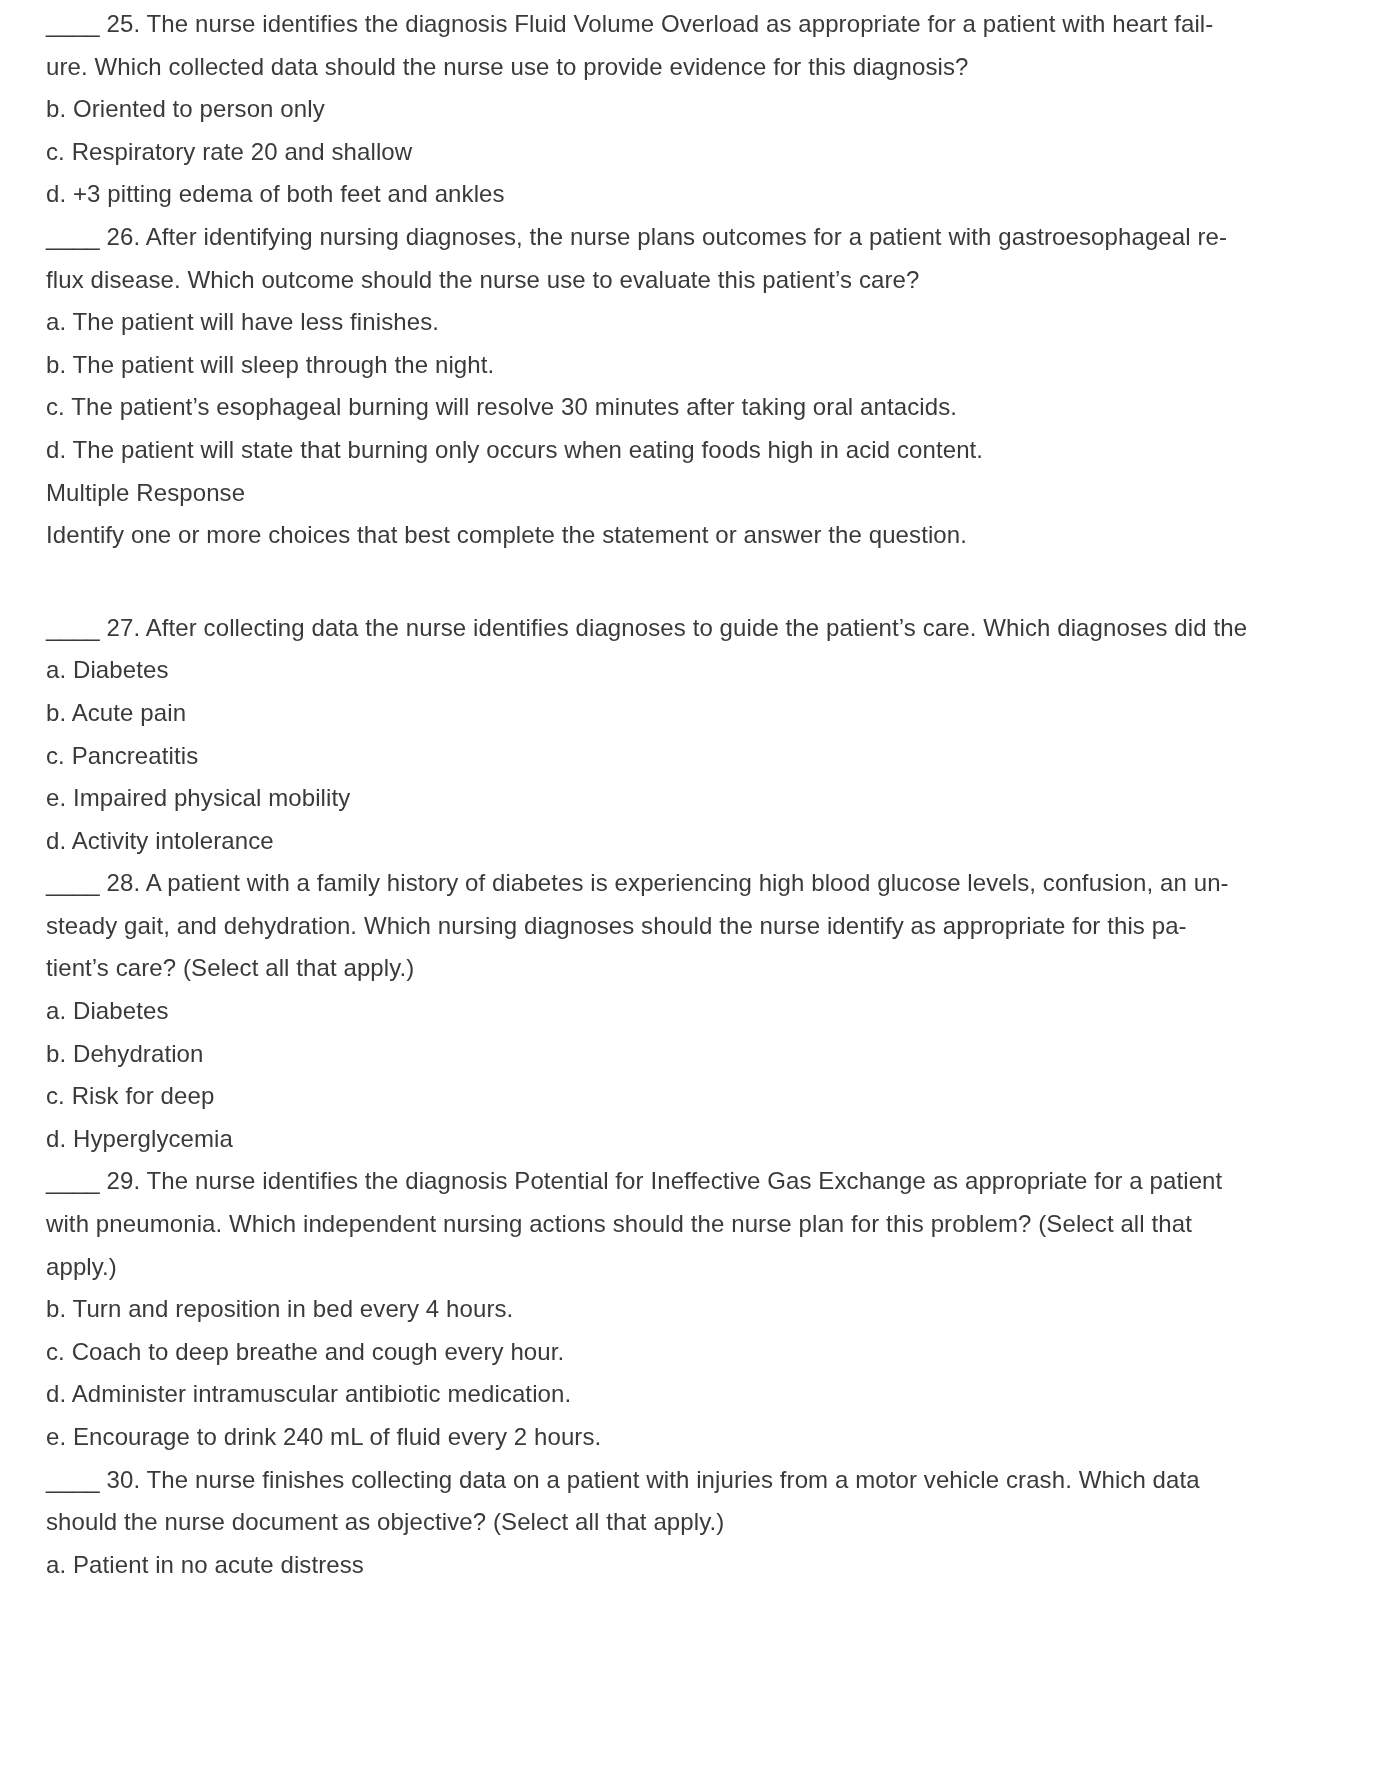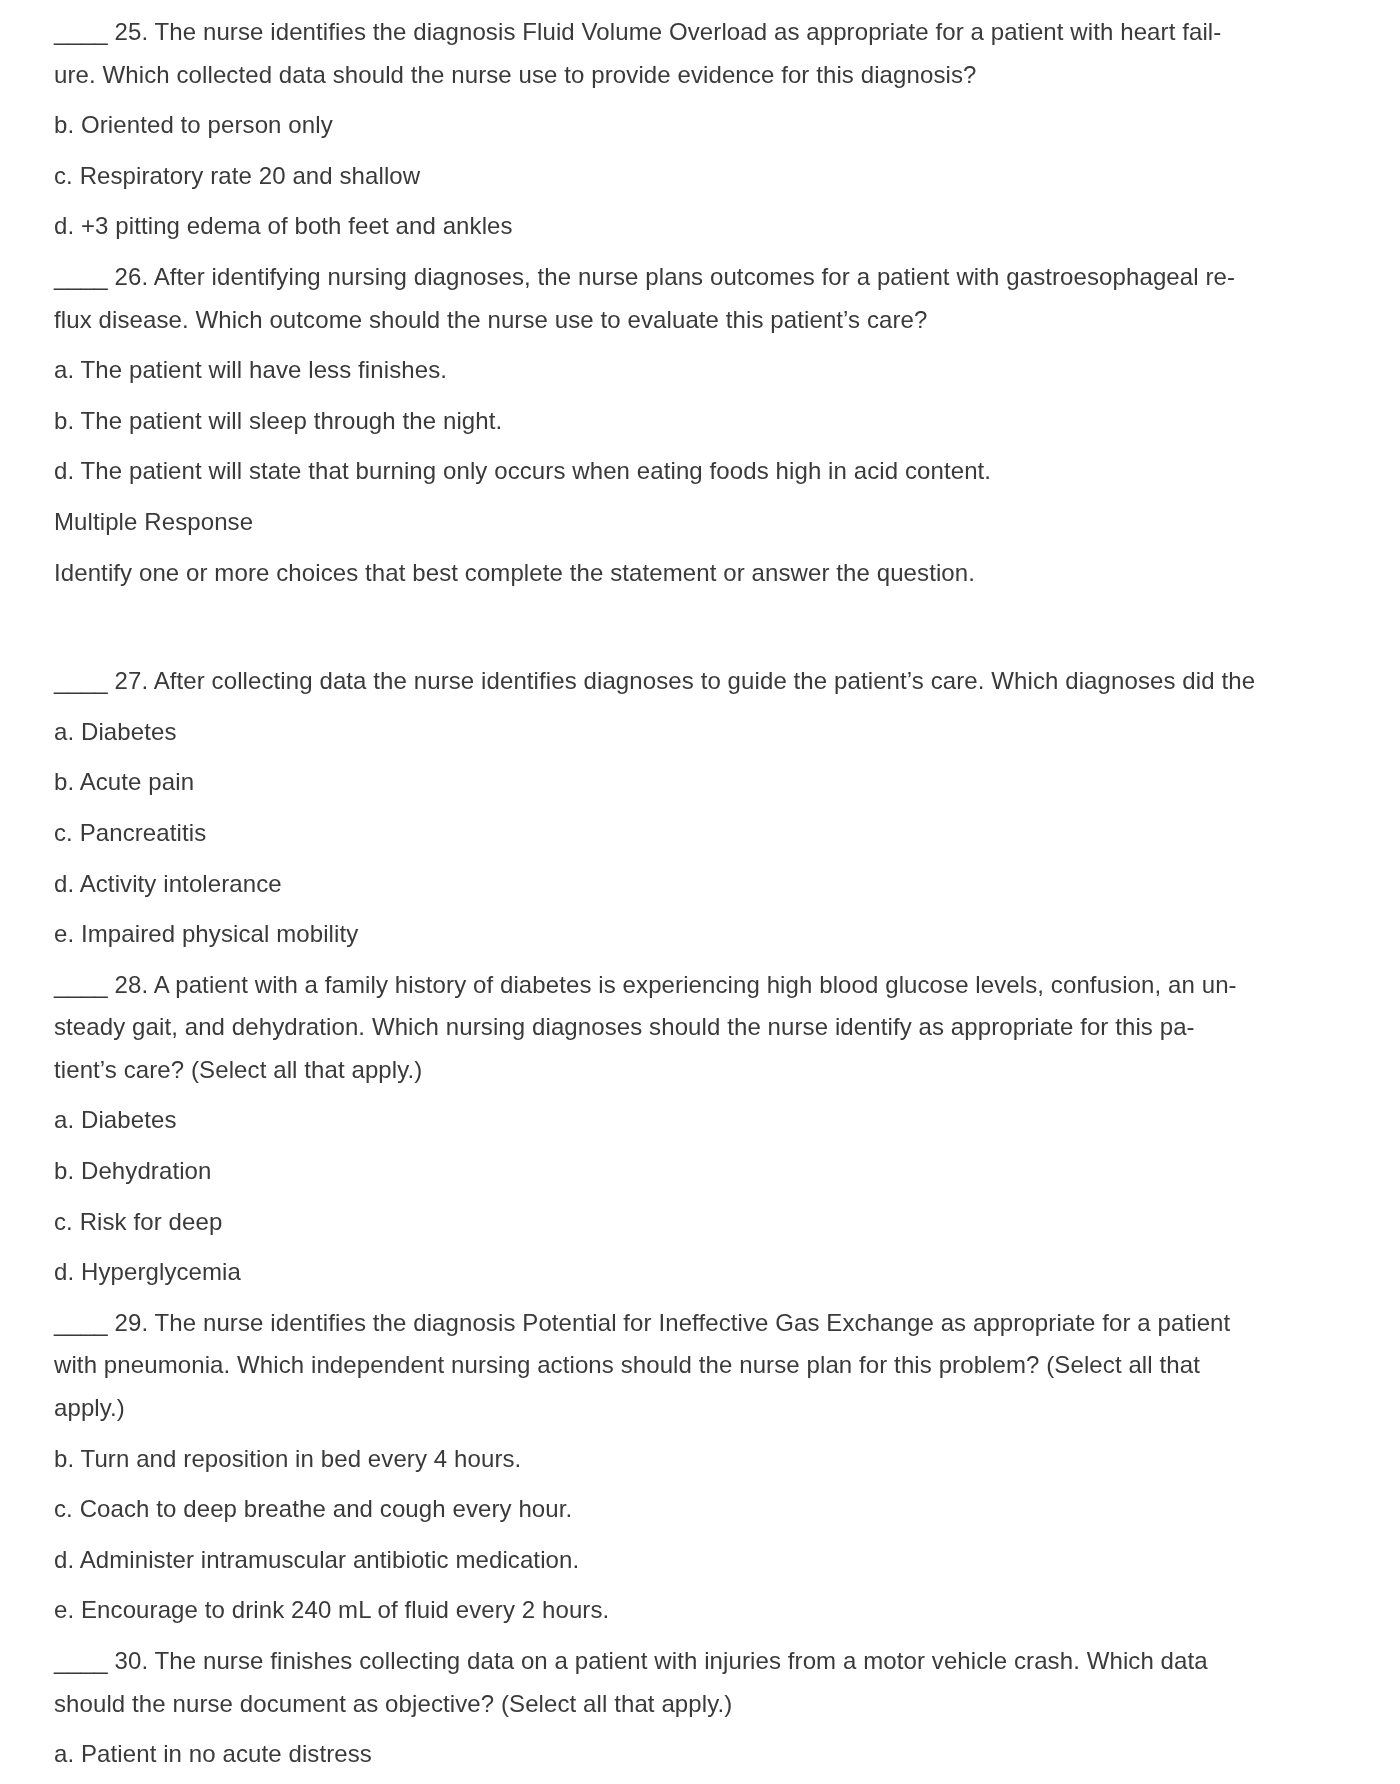--- a/index.html
+++ b/index.html
@@ -14,21 +14,21 @@
     box-sizing: border-box;
     width: 1400px;
     height: 1784px;
     padding: 3px 30px 0 46px;
     font-family: "Liberation Sans", sans-serif;
     font-size: 24px;
     line-height: 42.6px;
     color: #3a3a3a;
     font-weight: 400;
   }
-  .block { margin: 8px; }
+  .block { margin: 0; }
   .line {
     white-space: pre;
     letter-spacing: 0.1px;
   }
   .spacer { height: 50px; }
 </style>
 </head>
 <body>
 
 <main class="doc">
@@ -50,20 +50,23 @@
         <div class="line">____ 26. After identifying nursing diagnoses, the nurse plans outcomes for a patient with gastroesophageal re-</div>
         <div class="line">flux disease. Which outcome should the nurse use to evaluate this patient’s care?</div>
       </div>
       <div class="block">
         <div class="line">a. The patient will have less finishes.</div>
       </div>
       <div class="block">
         <div class="line">b. The patient will sleep through the night.</div>
       </div>
       <div class="block">
+        <div class="line">c. The patient’s esophageal burning will resolve 30 minutes after taking oral antacids.</div>
+      </div>
+      <div class="block">
         <div class="line">d. The patient will state that burning only occurs when eating foods high in acid content.</div>
       </div>
       <div class="block">
         <div class="line">Multiple Response</div>
       </div>
       <div class="block">
         <div class="line">Identify one or more choices that best complete the statement or answer the question.</div>
       </div>
       <div class="block spacer"></div>
       <div class="block">
@@ -72,24 +75,24 @@
       <div class="block">
         <div class="line">a. Diabetes</div>
       </div>
       <div class="block">
         <div class="line">b. Acute pain</div>
       </div>
       <div class="block">
         <div class="line">c. Pancreatitis</div>
       </div>
       <div class="block">
-        <div class="line">d. Activity intolerance</div>
+        <div class="line">e. Impaired physical mobility</div>
       </div>
       <div class="block">
-        <div class="line">e. Impaired physical mobility</div>
+        <div class="line">d. Activity intolerance</div>
       </div>
       <div class="block">
         <div class="line">____ 28. A patient with a family history of diabetes is experiencing high blood glucose levels, confusion, an un-</div>
         <div class="line">steady gait, and dehydration. Which nursing diagnoses should the nurse identify as appropriate for this pa-</div>
         <div class="line">tient’s care? (Select all that apply.)</div>
       </div>
       <div class="block">
         <div class="line">a. Diabetes</div>
       </div>
       <div class="block">

